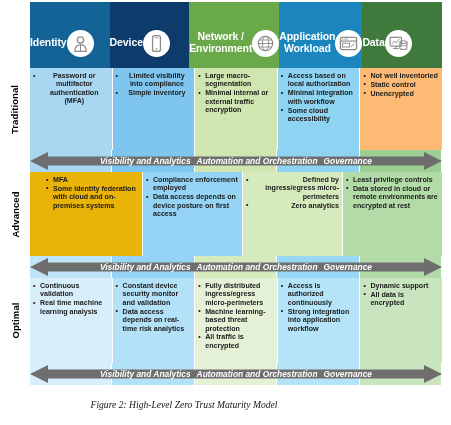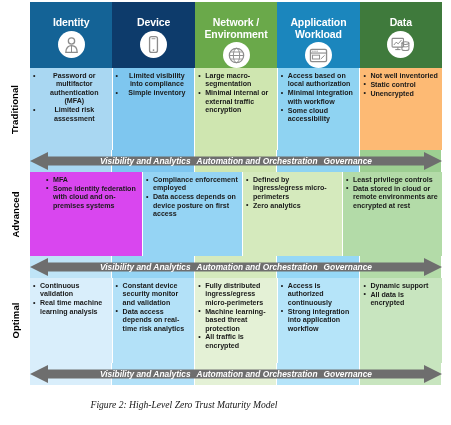--- a/index.html
+++ b/index.html
@@ -22,21 +22,20 @@
   }
   
   .header-row{
     display:flex;
     height:66px;
     width:100%;
   }
   .hcell{
     flex:1 1 0;
     display:flex;
-    flex-direction:column;
     align-items:center;
     justify-content:flex-start;
     padding-top:15px;
     box-sizing:border-box;
     color:#ffffff;
     position:relative;
   }
   .hcell .htitle{
     font-size:10.5px;
     font-weight:bold;
@@ -226,21 +225,20 @@
           </svg>
         </div>
       </div>
 
     </div>
 
     <div class="band-row" style="height:82px;">
       <div class="bcell" style="background:#a9d7f2;text-align:center;">
         <ul>
           <li>Password or multifactor authentication (MFA)</li>
-          <li>Limited risk assessment</li>
         </ul>
       </div>
       <div class="bcell" style="background:#7ec6ef;text-align:center;">
         <ul>
           <li>Limited visibility into compliance</li>
           <li>Simple inventory</li>
         </ul>
       </div>
       <div class="bcell" style="background:#cfe6b0;">
         <ul>
@@ -276,33 +274,33 @@
         </svg>
       </div>
       <div class="arrow-labels">
         <span>Visibility and Analytics</span>
         <span>Automation and Orchestration</span>
         <span>Governance</span>
       </div>
     </div>
 
     <div class="band-row" style="height:84px;">
-      <div class="bcell" style="background:#d946ef;padding-left:16px;">
+      <div class="bcell" style="background:#eab308;padding-left:16px;">
         <ul>
           <li>MFA</li>
           <li>Some identity federation with cloud and on-premises systems</li>
         </ul>
       </div>
       <div class="bcell" style="background:#95d4f4;">
         <ul>
           <li>Compliance enforcement employed</li>
           <li>Data access depends on device posture on first access</li>
         </ul>
       </div>
-      <div class="bcell" style="background:#d5eabd;">
+      <div class="bcell" style="background:#d5eabd;text-align:right;">
         <ul>
           <li>Defined by ingress/egress micro-perimeters</li>
           <li>Zero analytics</li>
         </ul>
       </div>
       <div class="bcell" style="background:#b3dba8;">
         <ul>
           <li>Least privilege controls</li>
           <li>Data stored in cloud or remote environments are encrypted at rest</li>
         </ul>

